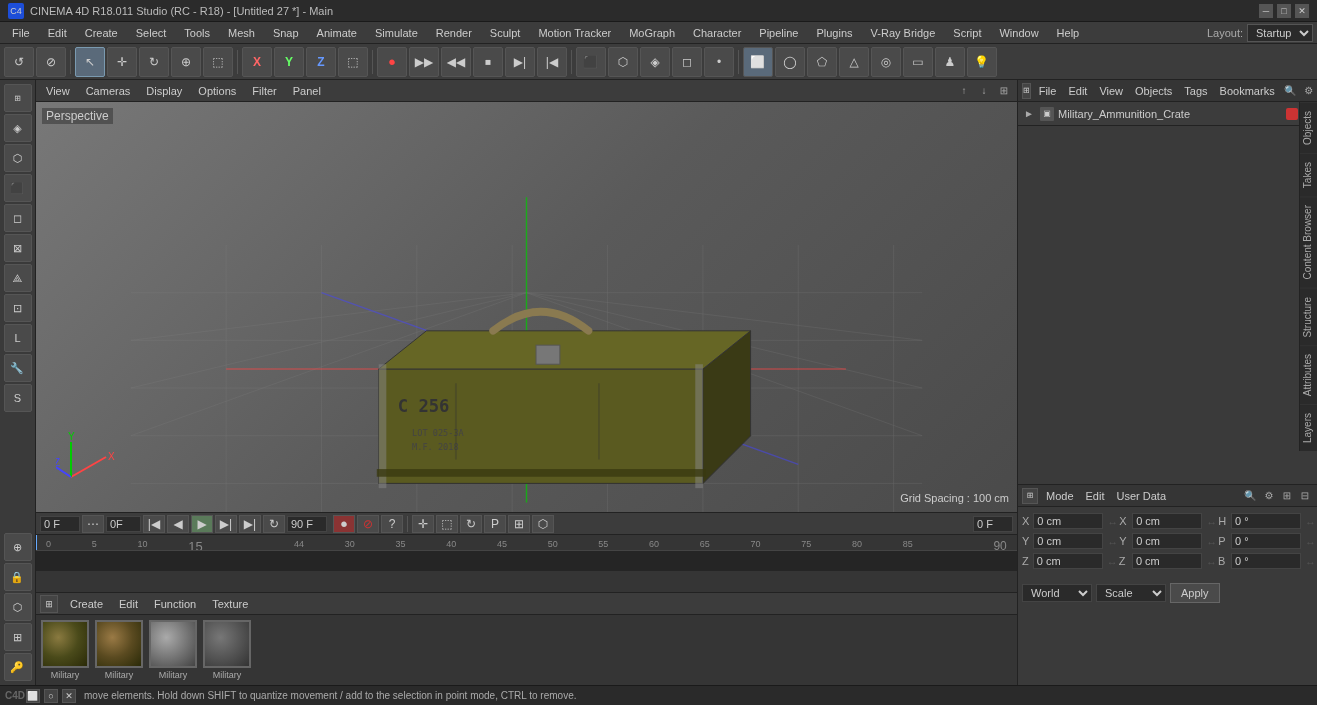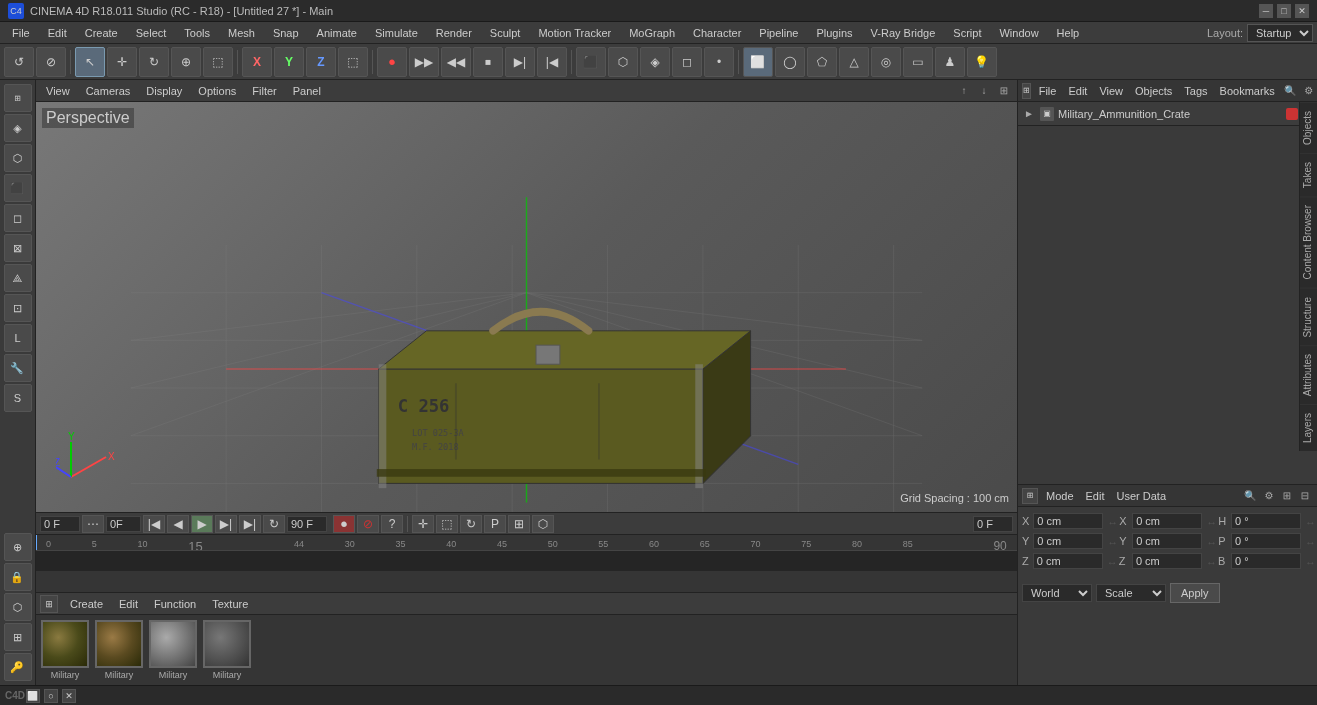--- a/index.html
+++ b/index.html
@@ -35,21 +35,21 @@
     #viewport-header { height: 22px; background: #3c3c3c; display: flex; align-items: center; padding: 0 4px; gap: 4px; border-bottom: 1px solid #222; justify-content: space-between; }
     #viewport-header-left { display: flex; gap: 4px; }
     .vp-menu { padding: 2px 6px; font-size: 11px; color: #ccc; cursor: pointer; }
     #viewport-header-right { display: flex; gap: 2px; }
     .vp-icon-btn { width: 18px; height: 18px; display: flex; align-items: center; justify-content: center; color: #aaa; cursor: pointer; font-size: 10px; }
 
     #viewport { flex: 1; background: #6a6a6a; position: relative; overflow: hidden; }
     #viewport-bg { width: 100%; height: 100%; background: linear-gradient(135deg, #787878 0%, #5a5a5a 50%, #4a4a4a 100%); position: absolute; }
 
     
-    #perspective-label { position: absolute; top: 6px; left: 6px; color: #ccc; font-size: 16px; background: rgba(0,0,0,0.3); padding: 1px 4px; }
+    #perspective-label { position: absolute; top: 6px; left: 6px; color: #ccc; font-size: 12px; background: rgba(0,0,0,0.3); padding: 1px 4px; }
 
     
     #grid-spacing { position: absolute; bottom: 8px; right: 8px; color: #ccc; font-size: 11px; }
 
     
     #axes { position: absolute; bottom: 20px; left: 20px; }
 
     
     #right-panel { width: 300px; background: #3a3a3a; border-left: 1px solid #222; display: flex; flex-direction: column; }
     #right-panel-top { flex: 1; border-bottom: 1px solid #222; }
@@ -524,15 +524,16 @@
 
   </div>
 
   <div id="statusbar">
     <div id="statusbar-icons">
       <div class="status-icon" style="background:#2a2a2a;border:none;font-size:10px;color:#666;font-weight:bold;">C4D</div>
       <div class="status-icon">⬜</div>
       <div class="status-icon">○</div>
       <div class="status-icon">✕</div>
     </div>
+    <span id="statusbar-text">move elements. Hold down SHIFT to quantize movement / add to the selection in point mode, CTRL to remove.</span>
   </div>
 
 </div>
 
 </body></html>

